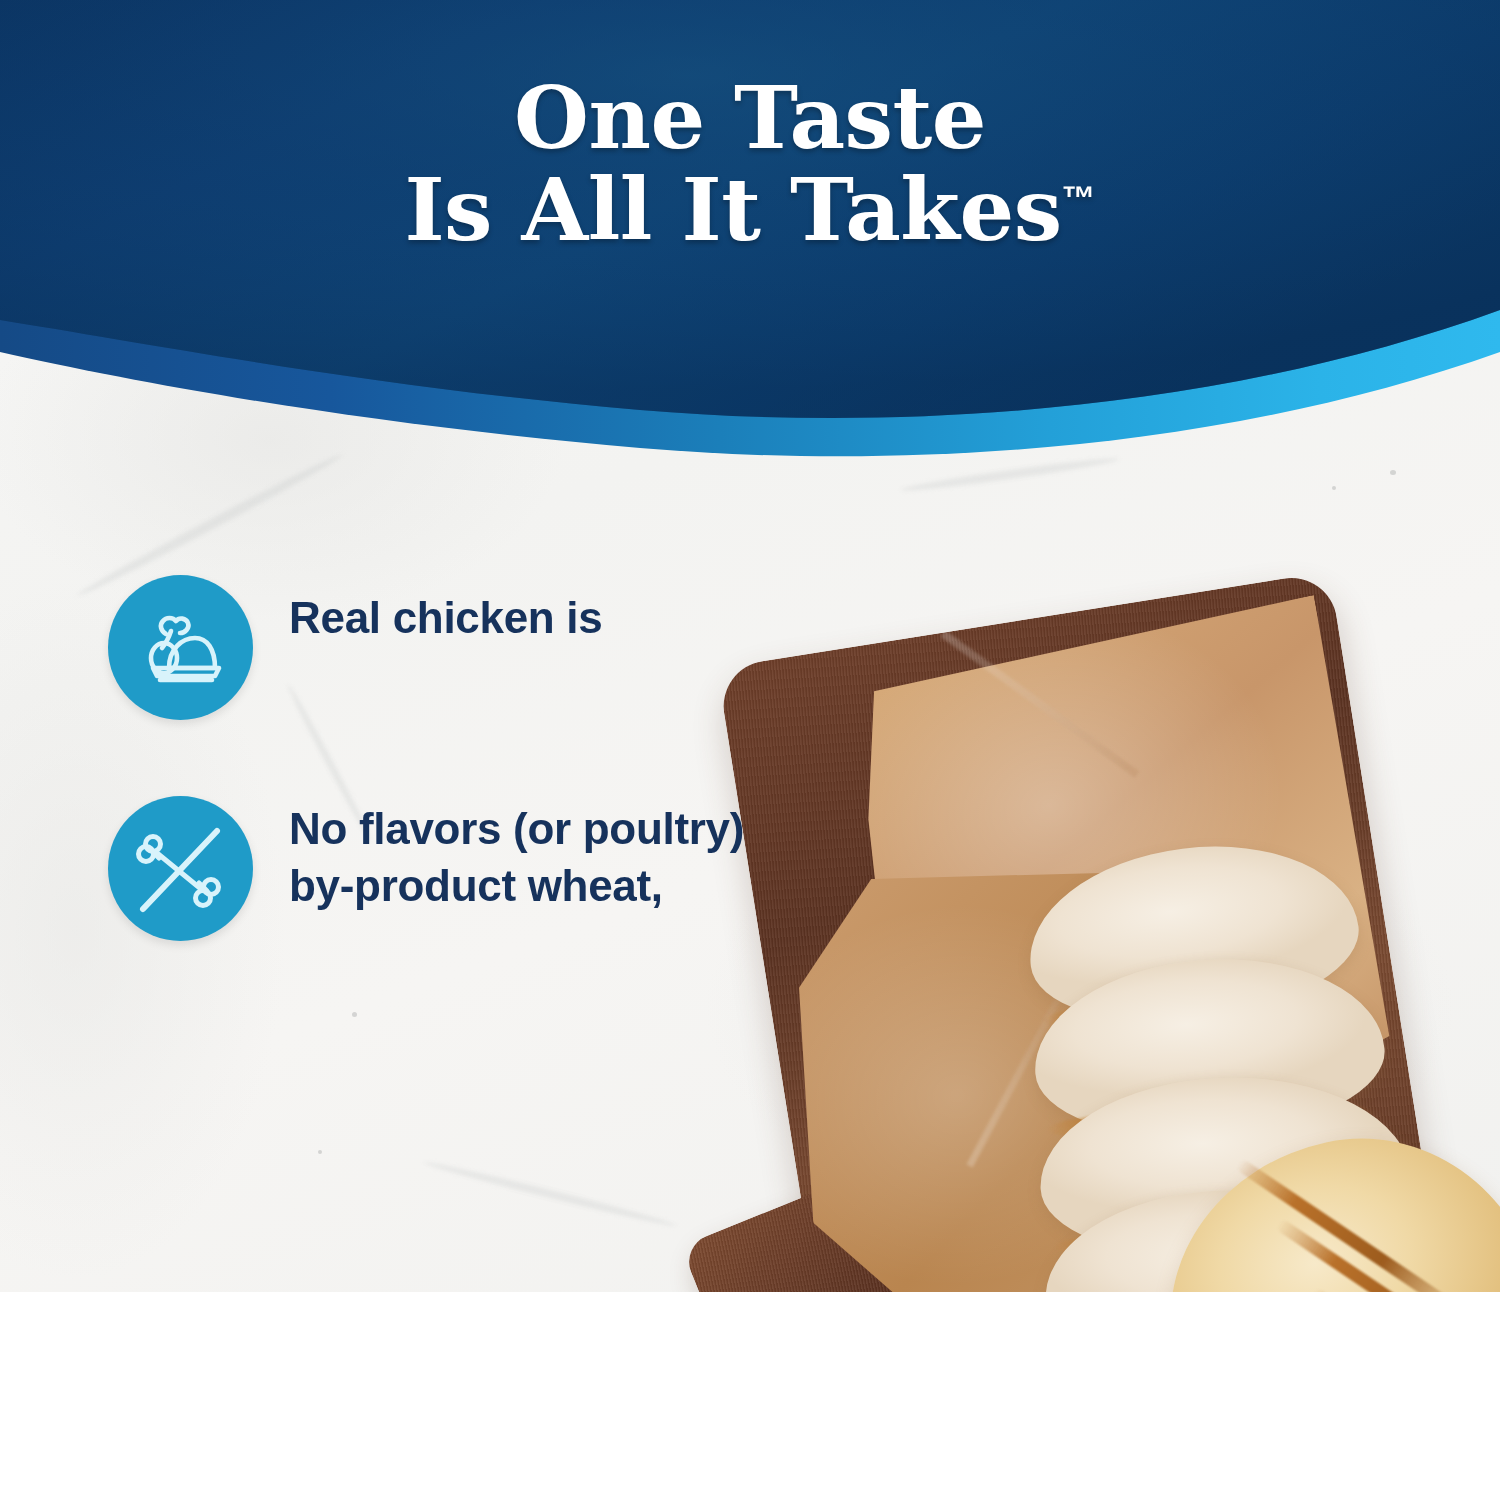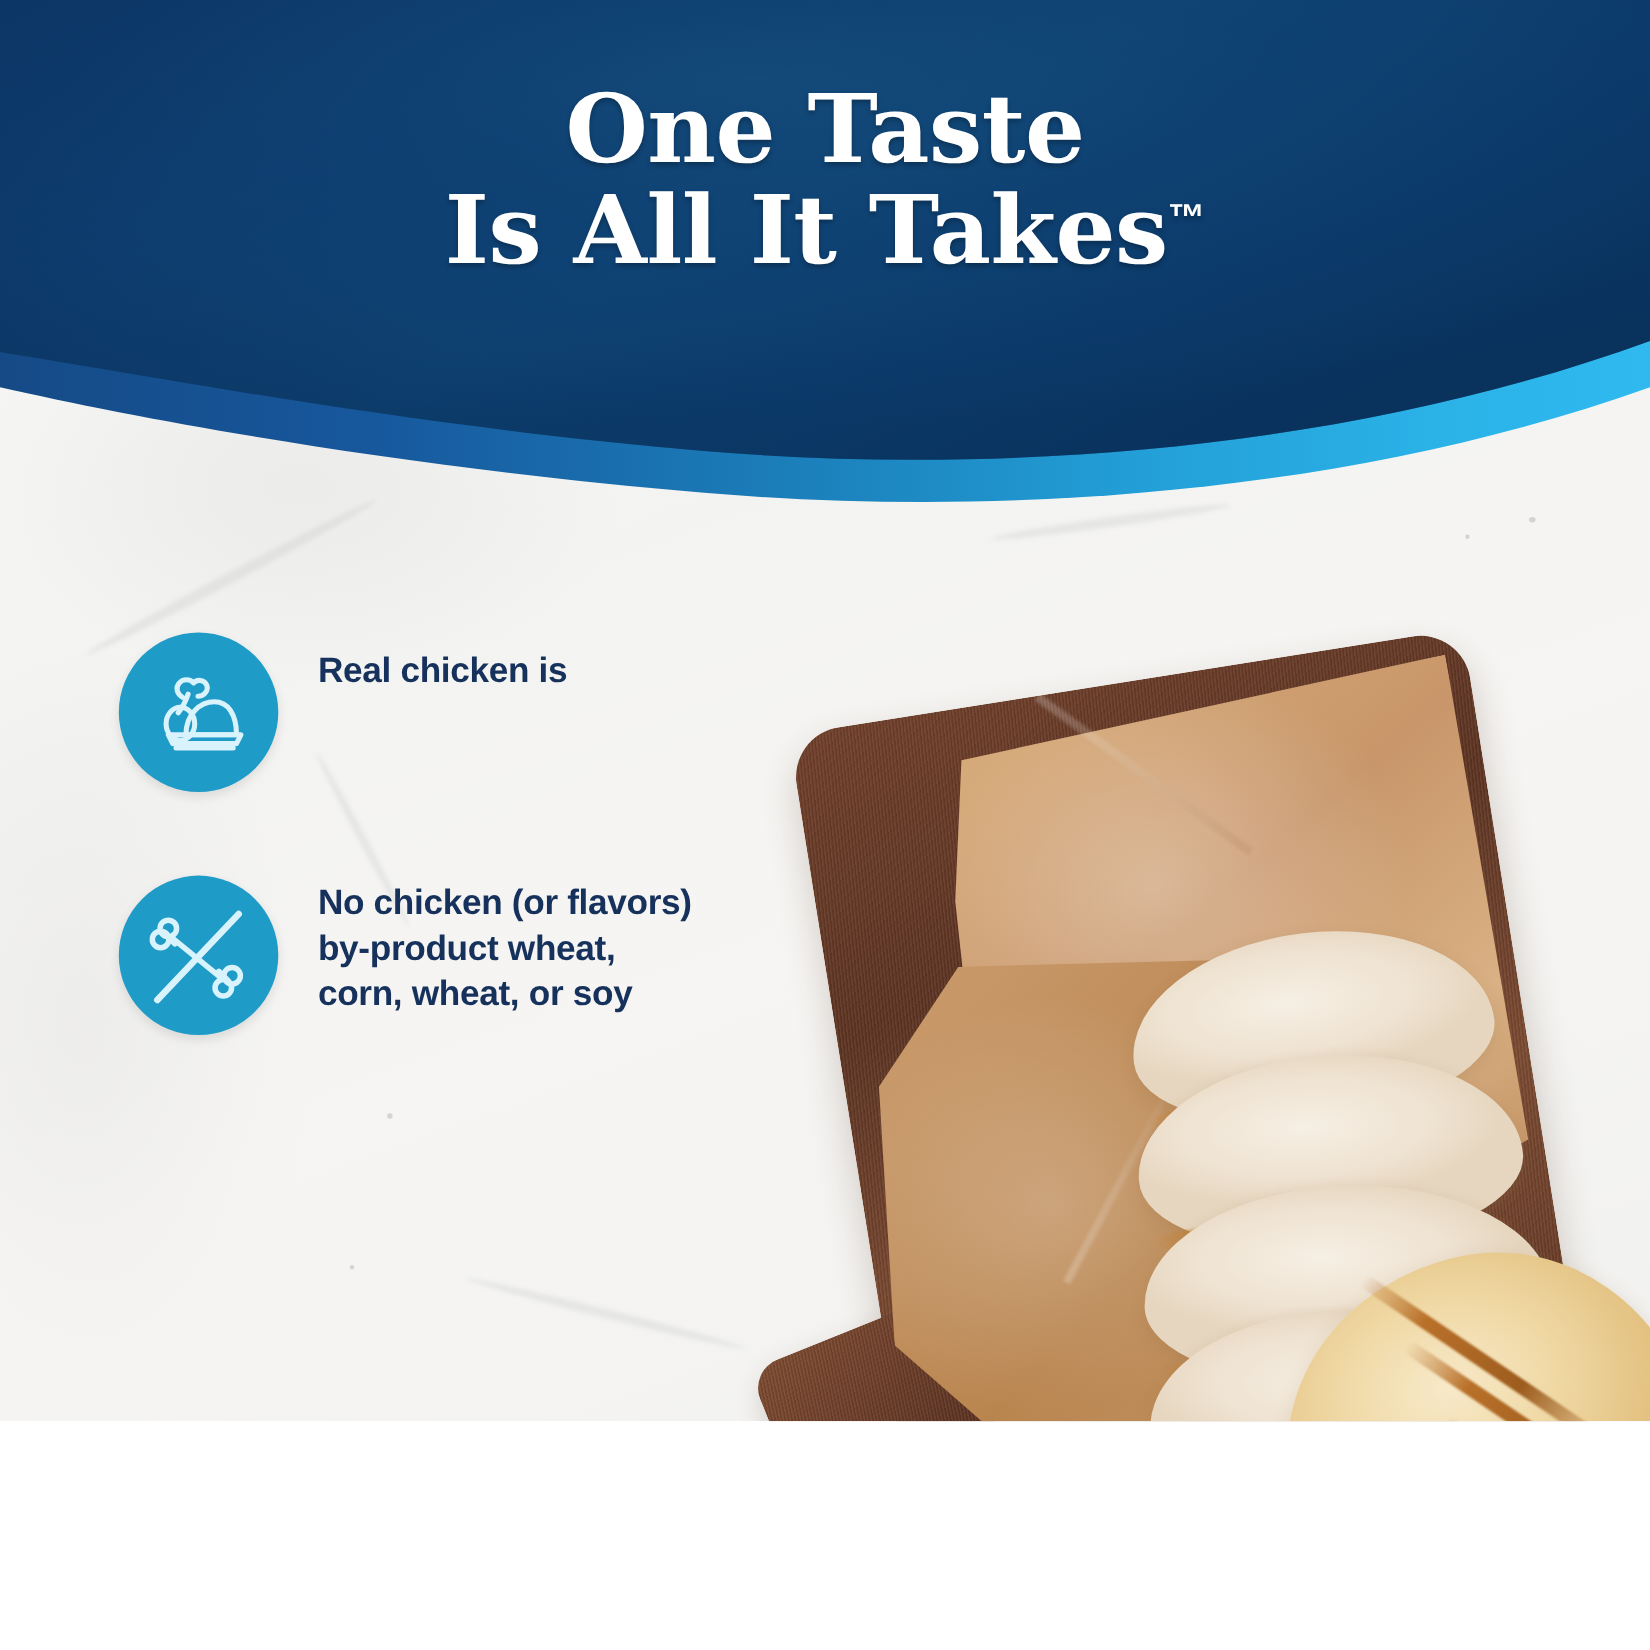--- a/index.html
+++ b/index.html
@@ -92,21 +92,21 @@
     background: #1f9bc8;
     box-shadow: 0 4px 10px rgba(0,0,0,0.10);
     display: flex;
     align-items: center;
     justify-content: center;
     margin-right: 36px;
   }
   .bullet-icon svg { display: block; }
   .bullet-text {
     color: #16325c;
-    font-size: 32px;
+    font-size: 44px;
     font-weight: bold;
     line-height: 1.30;
     letter-spacing: -0.3px;
     padding-top: 10px;
   }
   .bullet-text .tline { display: block; white-space: nowrap; }
 
   
   .bullet-1 .bullet-text { padding-top: 14px; }
   .bullet-2 .bullet-text { padding-top: 4px; }
@@ -343,22 +343,21 @@
           <circle cx="17" cy="37" r="7.5"></circle>
           <circle cx="82" cy="70" r="7.5"></circle>
           <circle cx="74" cy="81" r="7.5"></circle>
           <path d="M22 33 L30 41"></path>
           <path d="M78 74 L70 66"></path>
 
           <path d="M88 14 L14 92" stroke-width="6"></path>
         </svg>
       </div>
       <div class="bullet-text">
-        <span class="tline">No chicken (or flavors)</span>
+        <span class="tline">No flavors (or poultry)</span>
         <span class="tline">by-product wheat,</span>
-        <span class="tline">corn, wheat, or soy</span>
       </div>
     </div>
 
 
   </div>
 
 </div>
 
 </body></html>

